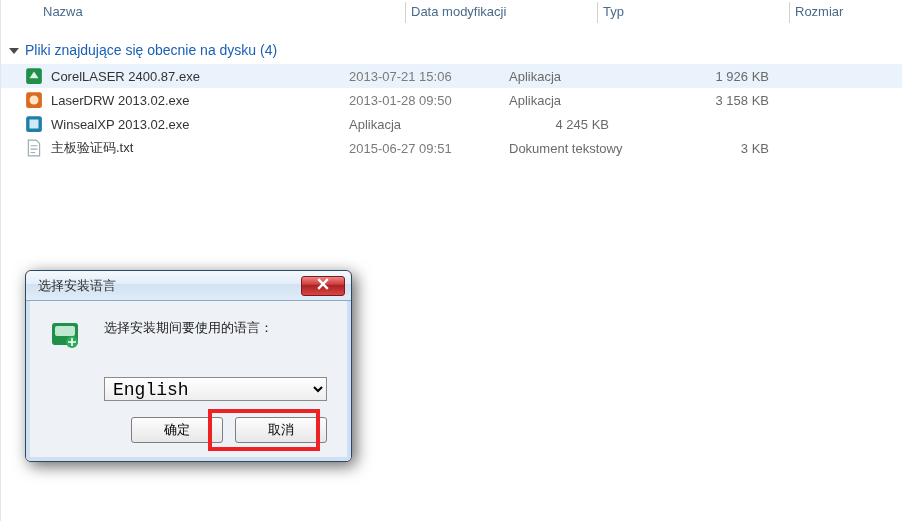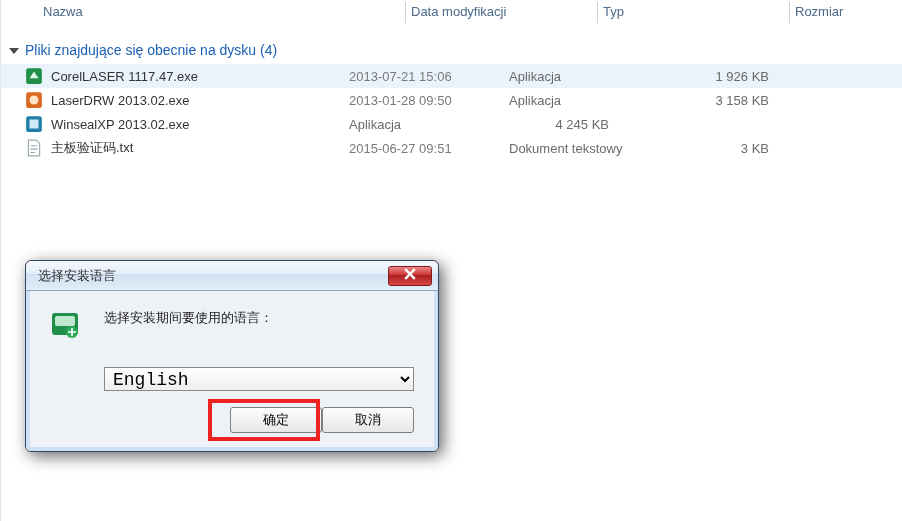--- a/index.html
+++ b/index.html
@@ -63,25 +63,26 @@
   .file-row .ftype { width: 190px; color: #6a6a6a; }
   .file-row .fsize { width: 80px; color: #6a6a6a; text-align: right; padding-right: 10px; }
 
   
   .dialog-wrap {
     position: absolute;
     left: 24px; top: 260px;
     filter: drop-shadow(4px 4px 8px rgba(0,0,0,.6));
   }
   .dialog {
-    width: 414px;
+    width: 327px;
     border: 1px solid #2a4a6a;
     border-radius: 6px;
     overflow: hidden;
     background: #ef4444;
+    margin-top: 10px;
   }
   .dlg-titlebar {
     height: 30px;
     background: linear-gradient(#f5f9fd, #e3edf7 45%, #d2e2f2 46%, #e0ecf8);
     border-bottom: 1px solid #8aa8c8;
     display: flex; align-items: center;
     padding: 0 6px 0 12px;
     color: #2a2a2a;
     font-size: 13px;
     position: relative;
@@ -117,20 +118,21 @@
     height: 24px;
     border: 1px solid #8a8a8a;
     background: linear-gradient(#fff, #eee);
     font-family: "Courier New", monospace;
     font-size: 18px;
     padding: 1px 4px;
   }
 
   .dlg-buttons {
     display: flex; justify-content: flex-end;
+    gap: 12px;
     margin-top: 16px;
     padding-right: 4px;
     position: relative;
   }
   .dlg-btn {
     width: 92px; height: 26px;
     border: 1px solid #7f7f7f;
     border-radius: 3px;
     background: linear-gradient(#fdfdfd,#e7e7e7);
     font-size: 13px;
@@ -159,21 +161,21 @@
 </div>
 
 <div class="file-list" id="file-list">
     <div class="file-row selected">
       <span class="icon">
         <svg viewBox="0 0 16 16">
           <rect x="1" y="1" width="14" height="14" rx="2" fill="#1f8f4a"></rect>
           <path d="M4 10 L8 4 L12 10 Z" fill="#ddf5e6"></path>
         </svg>
       </span>
-      <span class="fname">CorelLASER 1117.47.exe</span>
+      <span class="fname">CorelLASER 2400.87.exe</span>
       <span class="fdate">2013-07-21 15:06</span>
       <span class="ftype">Aplikacja</span>
       <span class="fsize">1 926 KB</span>
     </div>
     <div class="file-row">
       <span class="icon">
         <svg viewBox="0 0 16 16">
           <rect x="1" y="1" width="14" height="14" rx="2" fill="#d96a1f"></rect>
           <circle cx="8" cy="8" r="4" fill="#ffe4c8"></circle>
         </svg>

